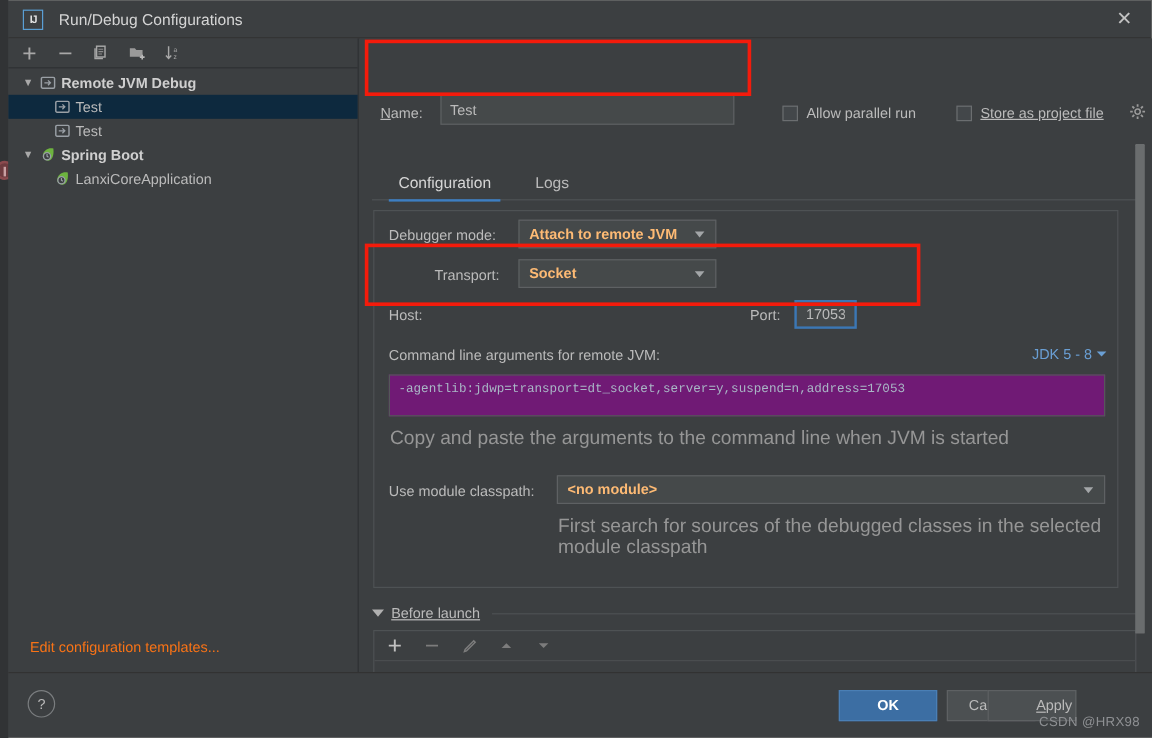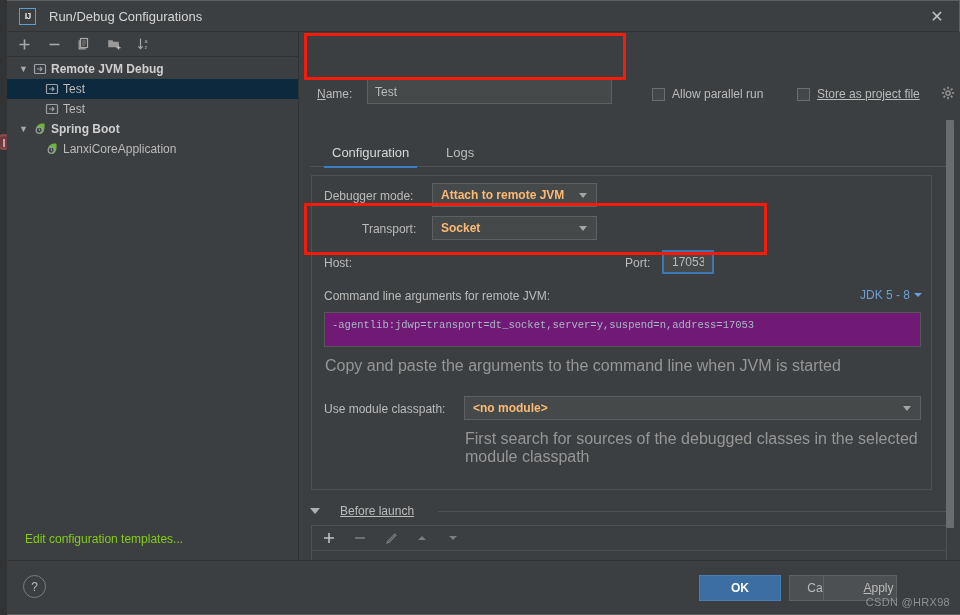--- a/index.html
+++ b/index.html
@@ -114,21 +114,21 @@
     width: 16px; height: 16px; margin-right: 3px; margin-left: 2px;
     display: flex; align-items: center; justify-content: center;
     flex: none;
   }
   .node-label { font-size: 12px; color: #bbbbbb; }
   .node-label.group { font-weight: bold; color: #cfcfcf; }
   .child-indent { margin-left: 27px; }
 
   .edit-templates {
     position: absolute; left: 18px; bottom: 15px;
-    color: #84cc16; font-size: 12px; cursor: pointer;
+    color: #f97316; font-size: 12px; cursor: pointer;
   }
 
   
   .right-panel {
     position: absolute; left: 293px; top: 0;
     width: 660px; height: 529px;
     background: #3c3f41;
     overflow: hidden;
     padding-left: 40px;
   }
@@ -250,21 +250,21 @@
   }
 
   .hint {
     position: absolute; font-size: 16px; color: #969696;
   }
 
   
   .before-launch {
     position: absolute; left: 10px; top: 472px;
     width: 637px;
-    display: flex; align-items: center; gap: 20px; text-align: right;
+    display: flex; align-items: center; gap: 6px; text-align: right;
   }
   .bl-arrow {
     width: 0; height: 0;
     border-left: 5px solid transparent;
     border-right: 5px solid transparent;
     border-top: 6px solid #b0b0b0;
     cursor: pointer;
   }
   .bl-title {
     font-size: 12px; color: #bbbbbb;

